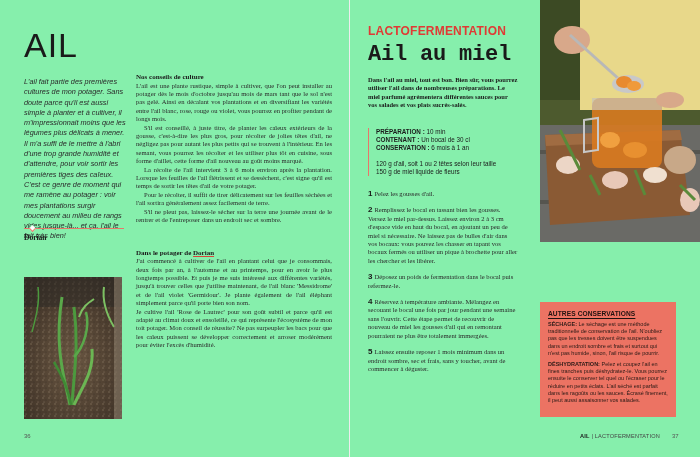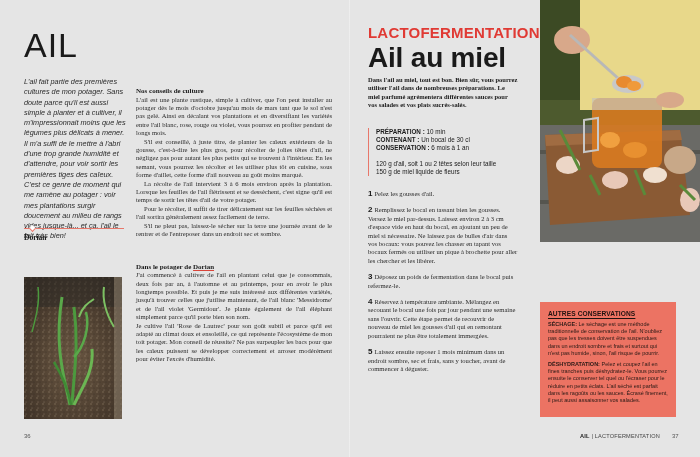--- a/index.html
+++ b/index.html
@@ -1,46 +1,46 @@
 <!DOCTYPE html>
 <html><head>
   <meta charset="utf-8">
   <style>
     * { margin: 0; padding: 0; box-sizing: border-box; }
     html, body { width: 700px; height: 457px; overflow: hidden; background: #ffffff; }
     body { position: relative; font-family: "Liberation Serif", serif; color: #2a2a2a; }
 
-    .page { position: absolute; top: 0; height: 457px; background: #e5e5e5; }
+    .page { position: absolute; top: 0; height: 457px; background: #86efac; }
     .page-left { left: 0; width: 350px; }
     .page-right { left: 350px; width: 350px; }
     .gutter { position: absolute; left: 349px; top: 0; width: 2px; height: 457px; background: linear-gradient(to right, #eaeaea, #f7f7f7); }
 
     
     .chapter-title { position: absolute; left: 24px; top: 26px; font-family: "Liberation Sans", sans-serif; font-size: 34px; font-weight: 400; letter-spacing: 1px; color: #1a1a1a; }
 
     .intro-quote { position: absolute; left: 24px; top: 77px; width: 102px; font-family: "Liberation Sans", sans-serif; font-style: italic; font-size: 7.3px; line-height: 10.3px; color: #2a2a2a; }
 
     .quote-divider { position: absolute; left: 24px; top: 228px; width: 100px; height: 1px; background: #e8776a; }
     .quote-divider-notch { position: absolute; left: 30px; top: 228px; width: 5px; height: 5px; border-right: 1px solid #e8776a; border-bottom: 1px solid #e8776a; transform: rotate(45deg); background: #fff; margin-top: -2px; }
     .quote-author { position: absolute; left: 24px; top: 233px; font-family: "Liberation Serif", serif; font-weight: 700; font-size: 7.5px; color: #1a1a1a; }
 
     .photo-sprout { position: absolute; left: 24px; top: 277px; width: 98px; height: 142px; overflow: hidden; background: #4a3b2e; }
 
-    .body-col { position: absolute; left: 136px; top: 87px; width: 196px; font-size: 6.6px; line-height: 8.4px; color: #2a2a2a; text-align: justify; }
+    .body-col { position: absolute; left: 136px; top: 73px; width: 196px; font-size: 6.6px; line-height: 8.4px; color: #2a2a2a; text-align: justify; }
     .body-col h3 { font-family: "Liberation Serif", serif; font-weight: 700; font-size: 7px; line-height: 8.6px; color: #1a1a1a; }
     .body-col p { margin: 0; text-indent: 0; }
     .body-col p.ind { text-indent: 8px; }
     .body-col .sect { margin-top: 24px; }
     .body-col .name-ul { text-decoration: underline; text-decoration-color: #d9453a; }
 
     .folio-left { position: absolute; left: 24px; top: 433px; font-family: "Liberation Sans", sans-serif; font-size: 6px; color: #555; }
 
     
-    .kicker { position: absolute; left: 18px; top: 24px; font-family: "Liberation Sans", sans-serif; font-weight: 700; font-size: 15px; letter-spacing: 0.2px; color: #e03a34; }
-    .recipe-title { position: absolute; left: 18px; top: 42px; font-family: Liberation Sans, sans-serif; font-weight: 700; font-size: 28px; color: #1a1a1a; letter-spacing: -0.2px; }
+    .kicker { position: absolute; left: 18px; top: 24px; font-family: "Liberation Sans", sans-serif; font-weight: 700; font-size: 12px; letter-spacing: 0.2px; color: #e03a34; }
+    .recipe-title { position: absolute; left: 18px; top: 42px; font-family: Liberation Mono, monospace; font-weight: 700; font-size: 22px; color: #1a1a1a; letter-spacing: -0.2px; }
     .recipe-intro { position: absolute; left: 18px; top: 76px; width: 150px; font-family: "Liberation Serif", serif; font-weight: 700; font-size: 6.5px; line-height: 8.4px; color: #1a1a1a; }
 
     .info-box { position: absolute; left: 18px; top: 128px; width: 155px; padding-left: 7px; border-left: 1.5px solid #e8776a; font-family: "Liberation Sans", sans-serif; font-size: 6.3px; line-height: 8.2px; color: #1a1a1a; }
     .info-box b { font-weight: 700; }
     .info-box .ing { margin-top: 7px; }
 
     .steps { position: absolute; left: 18px; top: 190px; width: 150px; font-family: "Liberation Serif", serif; font-size: 6.6px; line-height: 8.4px; color: #2a2a2a; }
     .steps .step { margin-bottom: 8px; }
     .steps .num { font-family: "Liberation Sans", sans-serif; font-weight: 700; font-size: 8px; color: #1a1a1a; margin-right: 2px; }
 

